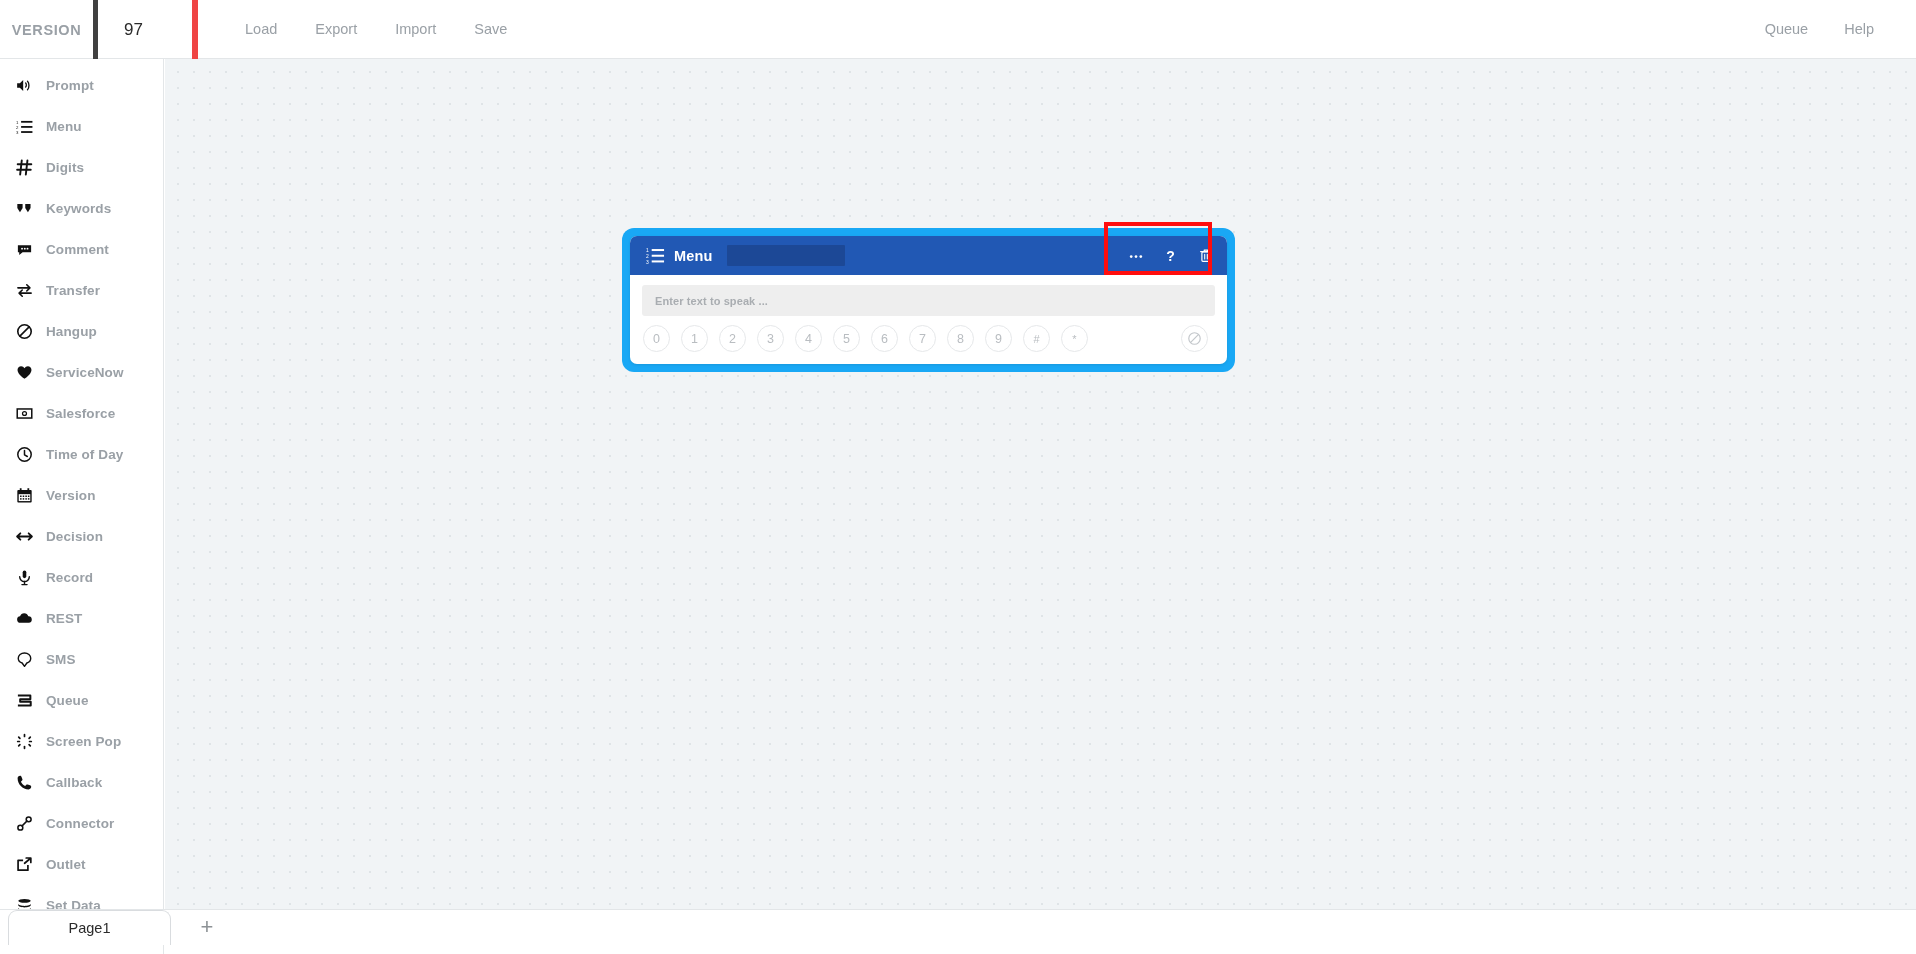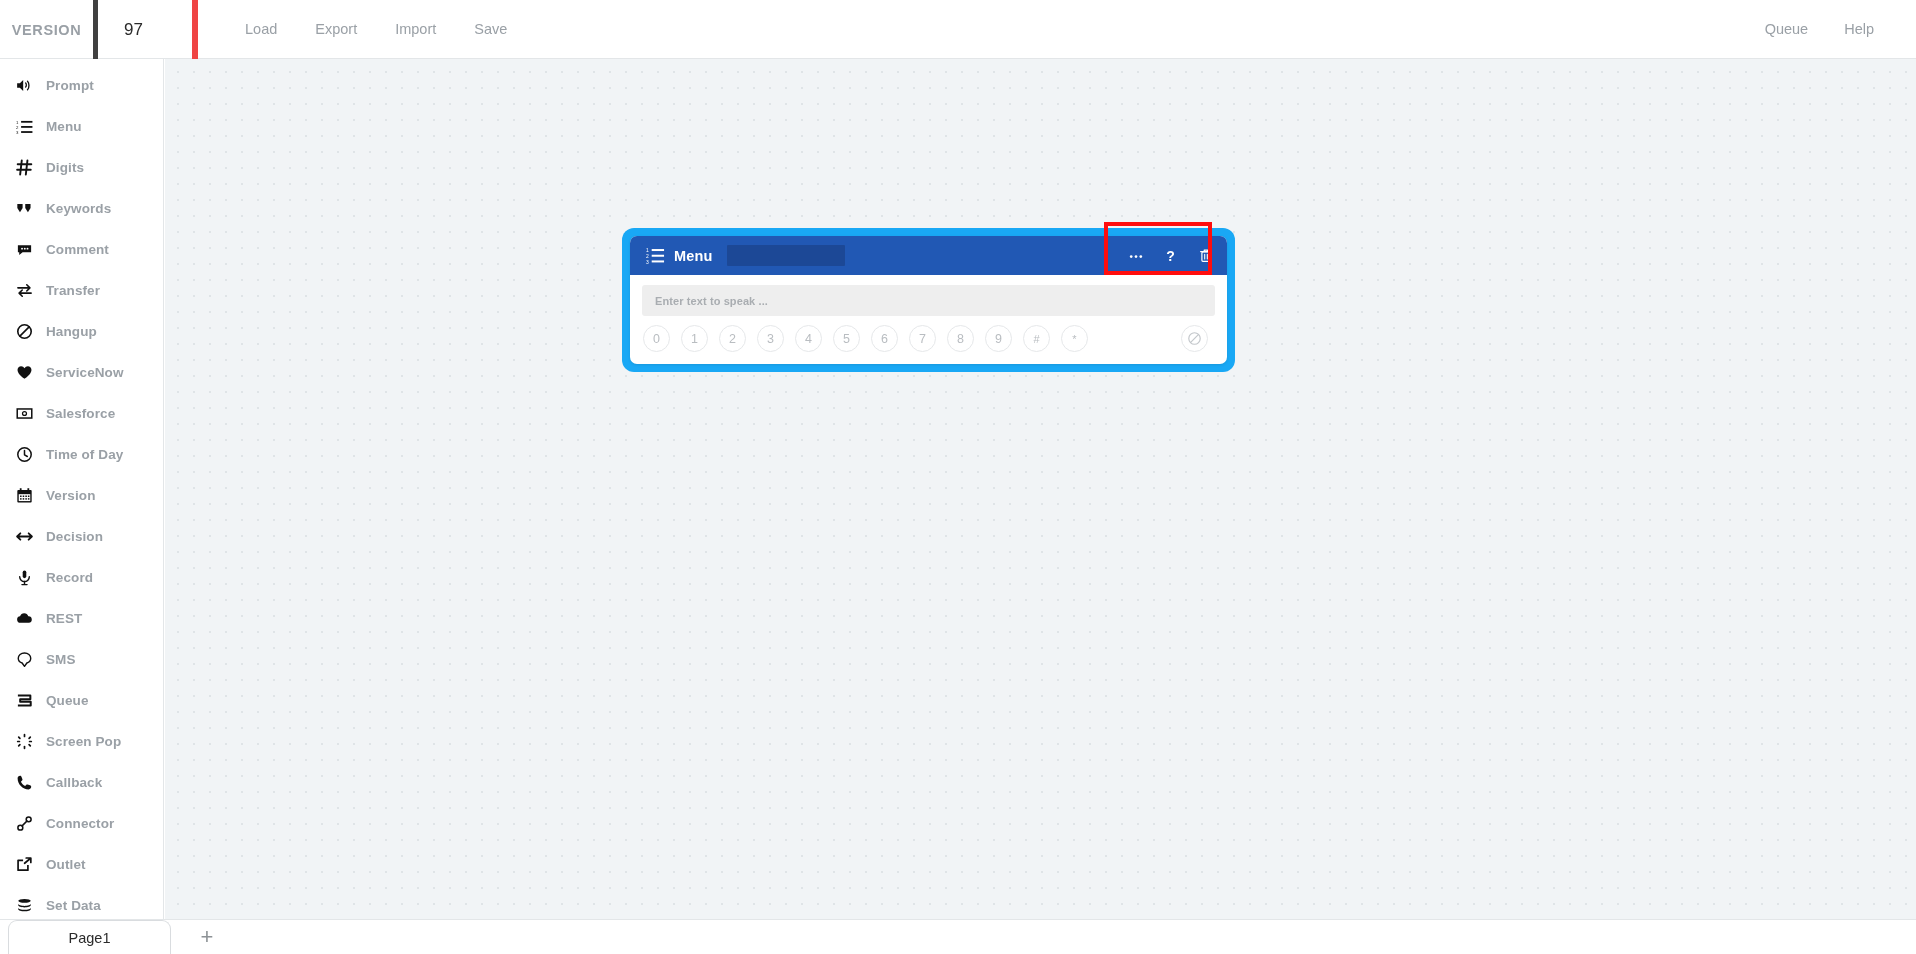--- a/index.html
+++ b/index.html
@@ -266,21 +266,21 @@
     height: 53px;
     border: 4px solid #ff0d0d;
     z-index: 40;
     pointer-events: none;
   }
 
   
   #bottombar {
     position: absolute;
     left: 0;
-    bottom: 0;
+    bottom: 10px;
     width: 1916px;
     height: 35px;
     background: #ffffff;
     border-top: 1px solid #e3e6e8;
     display: flex;
     align-items: flex-end;
     z-index: 25;
   }
   #page-tab {
     margin-left: 8px;

